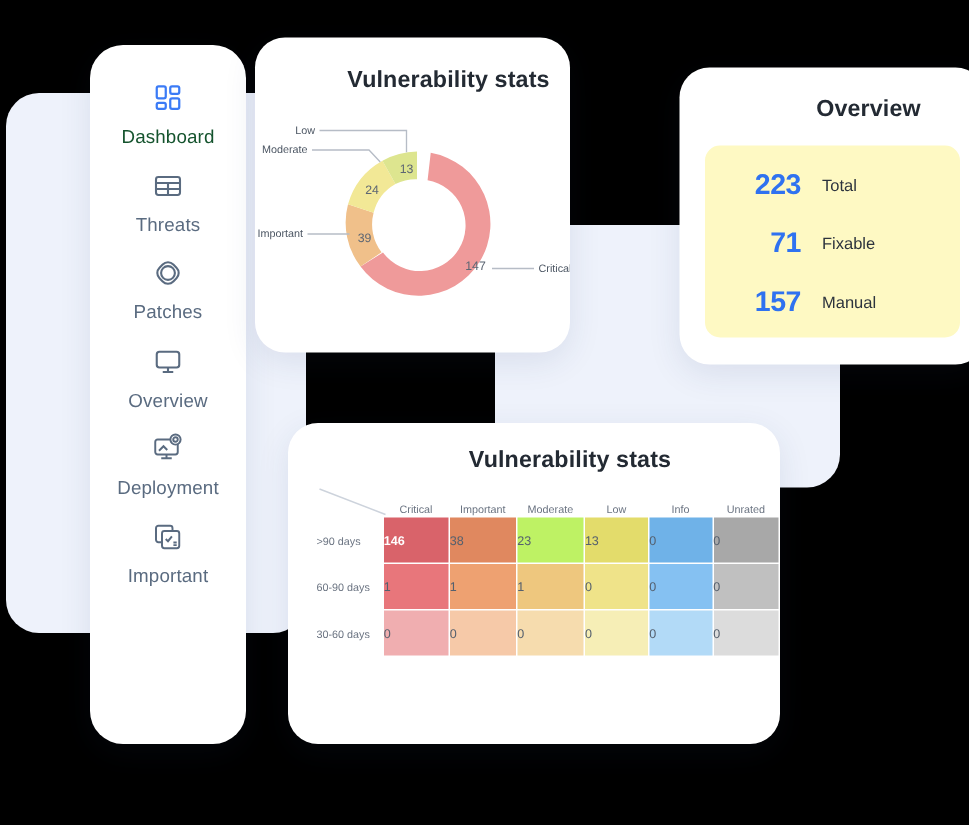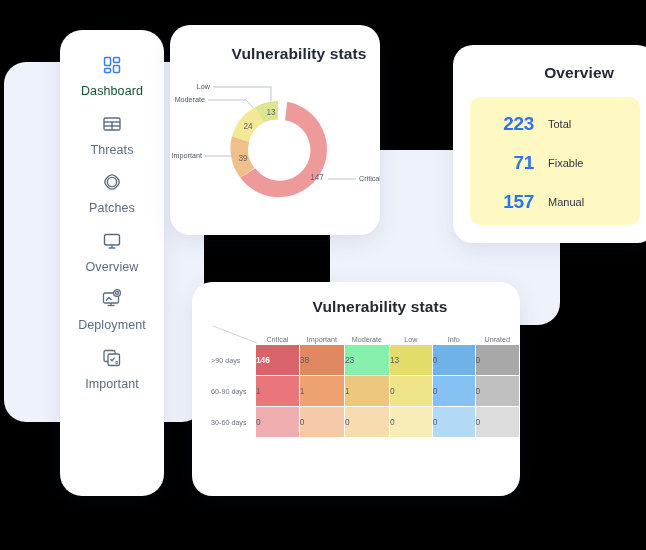--- a/index.html
+++ b/index.html
@@ -349,21 +349,21 @@
           <th class="hm-colhead">Low</th>
           <th class="hm-colhead">Info</th>
           <th class="hm-colhead">Unrated</th>
         </tr>
       </thead>
       <tbody id="hm-body">
           <tr>
             <th class="hm-rowhead">&gt;90 days</th>
             <td class="hm-cell strong" style="background: rgb(217, 99, 106);">146</td>
             <td class="hm-cell" style="background: rgb(224, 136, 95);">38</td>
-            <td class="hm-cell" style="background: #86efac;">23</td>
+            <td class="hm-cell" style="background: #bef264;">23</td>
             <td class="hm-cell" style="background: rgb(227, 220, 107);">13</td>
             <td class="hm-cell" style="background: rgb(111, 178, 232);">0</td>
             <td class="hm-cell" style="background: rgb(168, 168, 168);">0</td>
           </tr>
           <tr>
             <th class="hm-rowhead">60-90 days</th>
             <td class="hm-cell" style="background: rgb(232, 118, 123);">1</td>
             <td class="hm-cell" style="background: rgb(238, 161, 113);">1</td>
             <td class="hm-cell" style="background: rgb(238, 199, 126);">1</td>
             <td class="hm-cell" style="background: rgb(239, 227, 137);">0</td>

